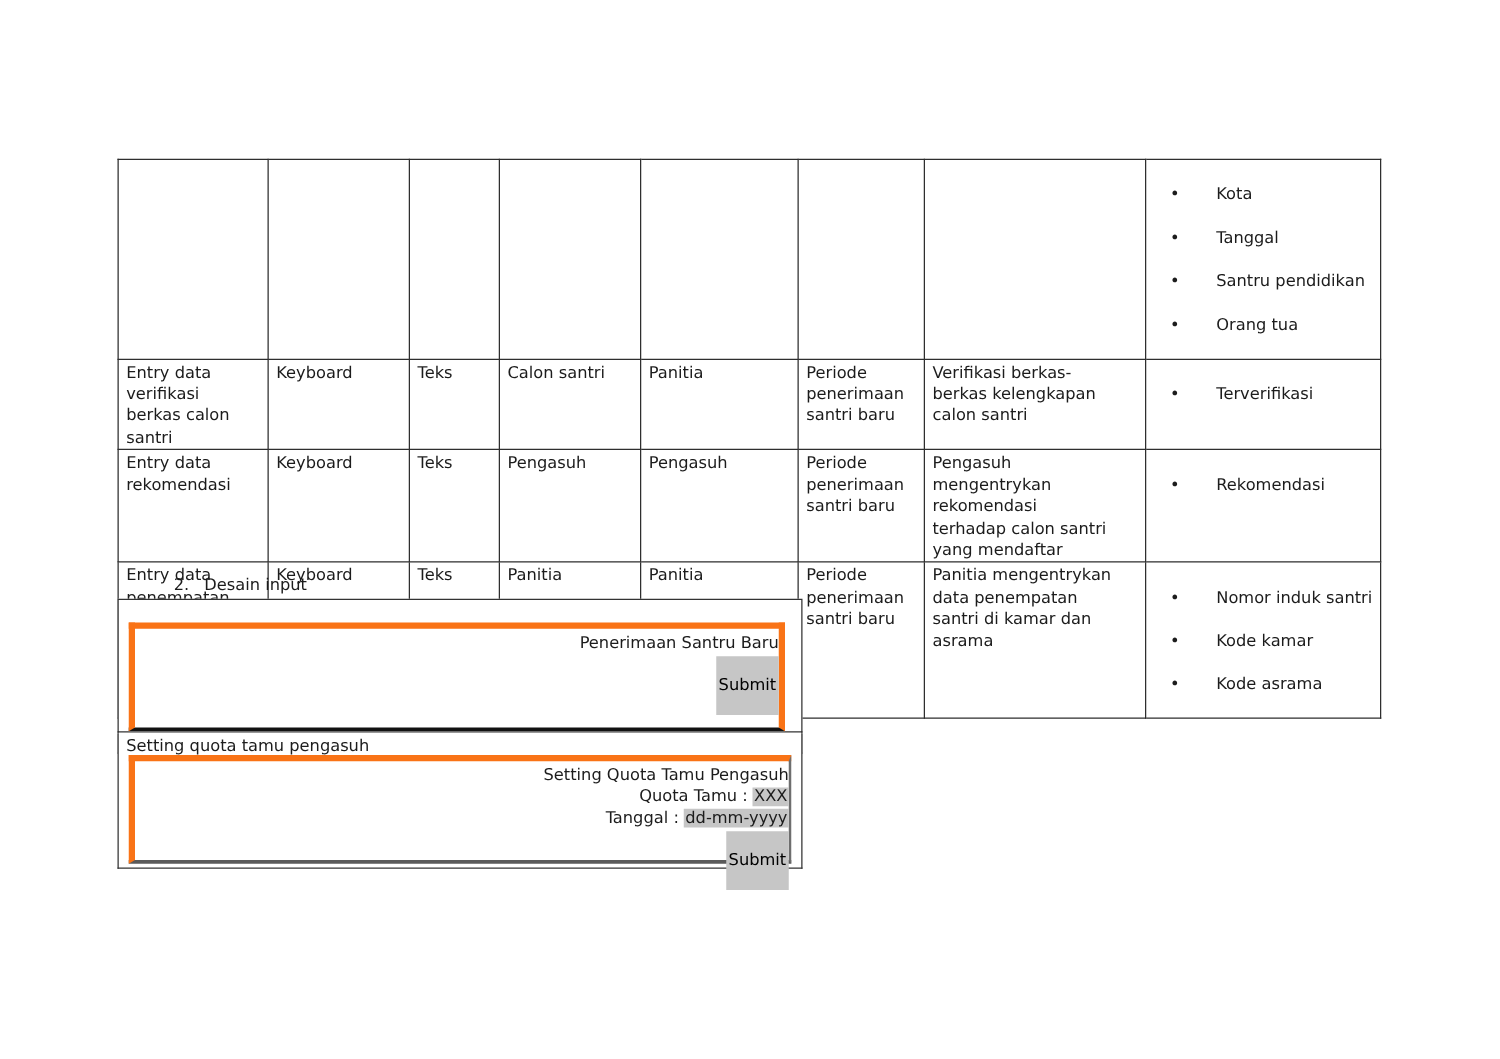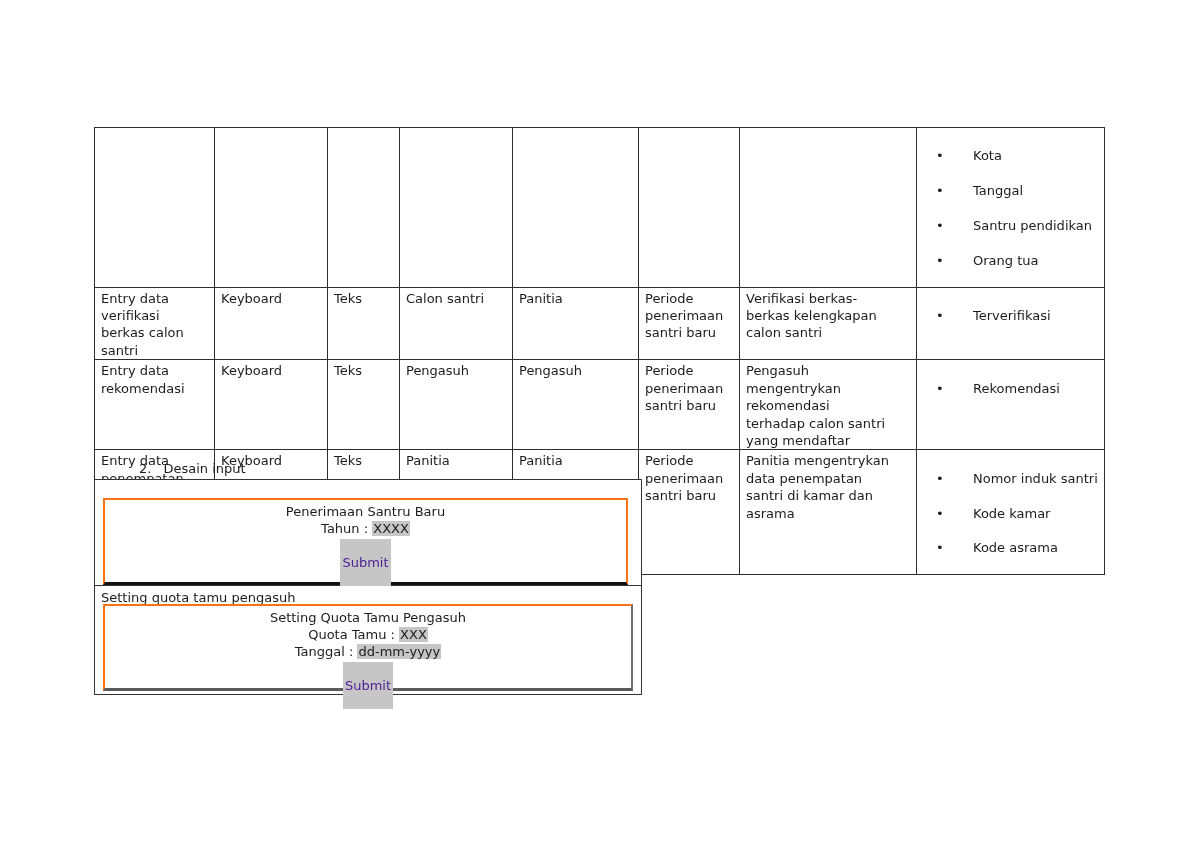--- a/index.html
+++ b/index.html
@@ -35,28 +35,28 @@
 
   
   .design-group { position: absolute; left: 94px; top: 479px; width: 548px; height: 231px; }
   .dbox { position: absolute; left: 0; width: 548px; box-sizing: border-box; background: #fff; }
   .dbox-label { padding: 2px 0 0 6px; line-height: 17px; }
   #box1 { top: 0; height: 107px; border: 1px solid #333; }
   .gap-row { position: absolute; left: 0; top: 106px; width: 548px; height: 18px;
              box-sizing: border-box; border: 1px solid #333; border-top: none; }
   #box2 { top: 108px; height: 108px; border: 1px solid #333; border-top: none; }
 
-  .inner-box { position: absolute; box-sizing: border-box; border: 2px solid #f97316;
-               text-align: center; line-height: 17px; padding-top: 3px; background: #fff; }
+  .inner-box { position: absolute; box-sizing: border-box; border: 5px solid #f97316;
+               text-align: right; line-height: 17px; padding-top: 3px; background: #fff; }
   #inner1 { left: 8px; top: 18px; width: 525px; height: 87px; border-bottom: 3px solid #121212; }
   #inner2 { left: 8px; top: 17px; width: 530px; height: 87px;
             border-right: 2px solid #6e6e6e; border-bottom: 3px solid #5a5a5a; }
   .mline { height: 17px; }
   .hl { background: #c6c6c6; padding: 0 1px; }
-  .submit-hl { background: #c6c6c6; color: #4c1d95; padding: 16px 2px; }
+  .submit-hl { background: #c6c6c6; color: #000000; padding: 16px 2px; }
 </style>
 </head>
 <body>
 
 <div class="page">
 
   <table class="spec">
     <colgroup>
       <col style="width:120px">
         <col style="width:113px">
@@ -179,24 +179,20 @@
 
   <div class="section-heading">
     <span class="num">2.</span><span>Desain input</span>
   </div>
 
   <div class="design-group">
 
     <div class="dbox" id="box1">
       <div class="inner-box" id="inner1">
         <div class="mline">Penerimaan Santru Baru</div>
-        <div class="mline">
-          <span>Tahun :</span>
-          <span class="hl">XXXX</span>
-        </div>
         <div class="mline"></div>
         <div class="mline">
           <span class="submit-hl">Submit</span>
         </div>
       </div>
     </div>
 
     <div class="gap-row"></div>
 
     <div class="dbox" id="box2">

